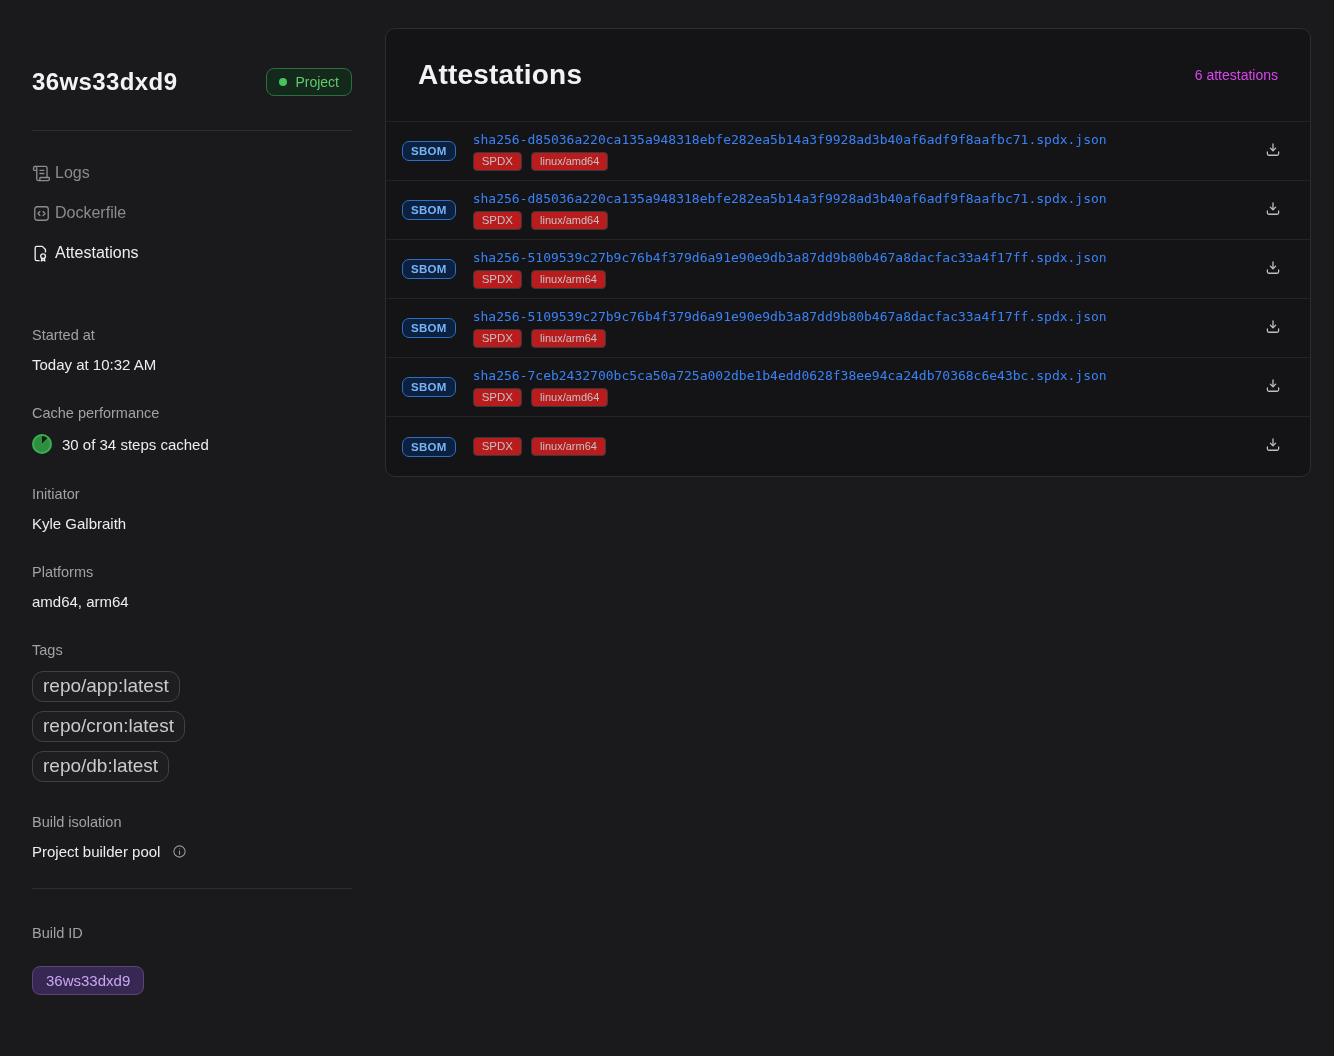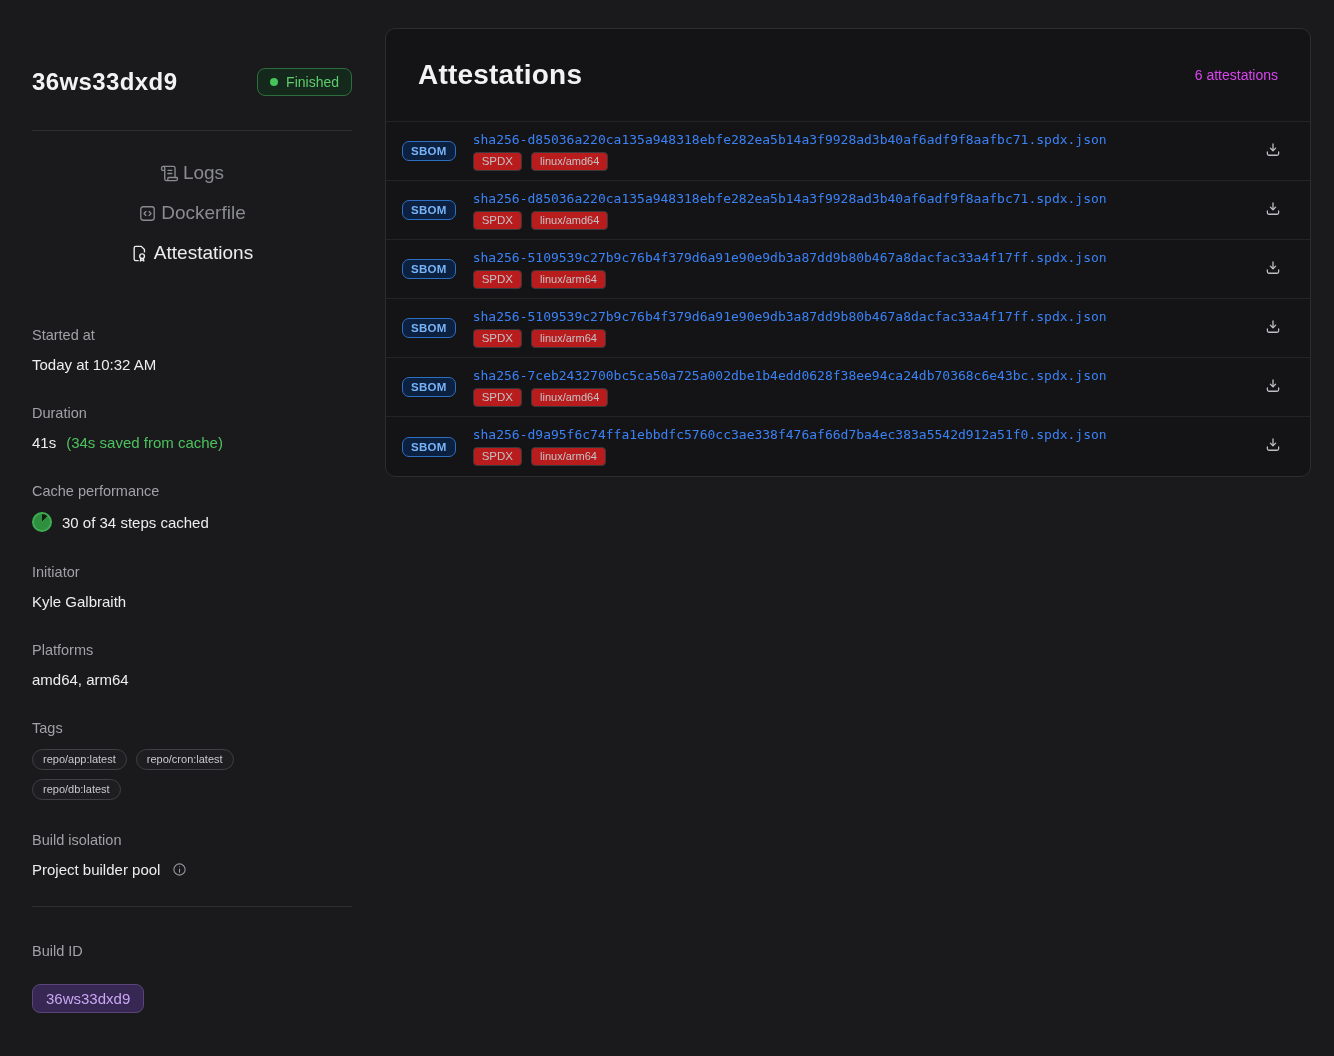--- a/index.html
+++ b/index.html
@@ -27,41 +27,41 @@
     display: inline-flex; align-items: center; gap: 8px;
     font-size: 14px; color: #5ecb6d;
     background: #14291b; border: 1px solid #2d6e3e;
     border-radius: 8px; padding: 5px 12px;
   }
   .status-dot { width: 8px; height: 8px; border-radius: 50%; background: #46c55a; }
   .divider { border: none; border-top: 1px solid #2e2e31; margin: 34px 0 0 0; }
   .nav { margin-top: 22px; }
   .nav-item {
     display: flex; align-items: center; gap: 4px;
-    height: 40px; color: #8a8b90; font-size: 19px; cursor: pointer; justify-content: center;
+    height: 40px; color: #8a8b90; font-size: 16px; cursor: pointer;
   }
   .nav-item.active { color: #ededef; }
   .nav-item .icon { display: inline-flex; }
   .nav-item svg { width: 19px; height: 19px; }
   .stats { margin-top: 54px; }
   .stat { margin-bottom: 32px; }
   .stat-label { font-size: 14.5px; color: #a1a1a6; margin-bottom: 13px; }
   .stat-value { font-size: 15px; color: #ededef; display: flex; align-items: center; gap: 10px; flex-wrap: wrap; }
   .green { color: #4cc25e; }
   .pie {
     width: 20px; height: 20px; border-radius: 50%;
     border: 2px solid #3fae52; flex-shrink: 0;
     background: conic-gradient(#10200f 0deg 43deg, #2e8f3f 43deg 360deg);
   }
   .info-icon { display: inline-flex; color: #9a9a9f; margin-left: 2px; cursor: pointer; }
   .info-icon svg { width: 15px; height: 15px; }
   .tags-row { display: flex; flex-wrap: wrap; gap: 9px; max-width: 262px; }
   .tag-chip {
     border: 1px solid #404045; color: #cacace; background: #1e1e21;
-    font-size: 11px; padding: 3px 10px 4px; border-radius: 11px; white-space: nowrap;
+    font-size: 19px; padding: 3px 10px 4px; border-radius: 11px; white-space: nowrap;
   }
   .stat.isolation { margin-bottom: 0; }
   .build-id-block { margin-top: 36px; }
   .build-id-chip {
     display: inline-block; margin-top: 12px;
     background: #372753; color: #c9a7f2;
     border: 1px solid #5a4478; border-radius: 8px;
     font-size: 15px; padding: 5px 13px; cursor: pointer;
   }
   
@@ -108,21 +108,21 @@
   .download-btn svg { width: 18px; height: 18px; }
 </style>
 </head>
 <body>
 
 <aside class="sidebar">
   <div class="build-title-row">
     <div class="build-name">36ws33dxd9</div>
     <span class="status-badge">
       <span class="status-dot"></span>
-      <span>Finished</span>
+      <span>Project</span>
     </span>
   </div>
 
   <hr class="divider">
 
   <nav class="nav" id="nav">
   <div class="nav-item">
     <span class="icon">
           <svg fill="none" stroke="currentColor" stroke-width="1.7" stroke-linecap="round" stroke-linejoin="round" viewBox="0 0 24 24">
             <path d="M15 12h-5"></path>
@@ -158,27 +158,20 @@
 </nav>
 
   <div class="stats" id="stats">
   <div class="stat">
     <div class="stat-label">Started at</div>
     <div class="stat-value">
           <span>Today at 10:32 AM</span>
         </div>
   </div>
 
-  <div class="stat">
-    <div class="stat-label">Duration</div>
-    <div class="stat-value">
-          <span>41s</span>
-          <span class="green">(34s saved from cache)</span>
-        </div>
-  </div>
 
   <div class="stat">
     <div class="stat-label">Cache performance</div>
     <div class="stat-value">
           <span class="pie"></span>
           <span>30 of 34 steps cached</span>
         </div>
   </div>
 
   <div class="stat">
@@ -320,21 +313,20 @@
                 <path d="M12 4v8.5"></path>
                 <path d="m8.5 9.5 3.5 3.5 3.5-3.5"></path>
                 <path d="M4.5 14.5V17a2 2 0 0 0 2 2h11a2 2 0 0 0 2-2v-2.5"></path>
               </svg></span>
           </button>
   </div>
 
   <div class="att-row">
     <span class="sbom-badge">SBOM</span>
     <div class="row-content">
-      <div class="filename">sha256-d9a95f6c74ffa1ebbdfc5760cc3ae338f476af66d7ba4ec383a5542d912a51f0.spdx.json</div>
       <div class="chip-row">
               <span class="chip format">SPDX</span>
               <span class="chip">linux/arm64</span>
             </div>
     </div>
     <button class="download-btn">
             <span><svg fill="none" stroke="currentColor" stroke-width="1.7" stroke-linecap="round" stroke-linejoin="round" viewBox="0 0 24 24">
                 <path d="M12 4v8.5"></path>
                 <path d="m8.5 9.5 3.5 3.5 3.5-3.5"></path>
                 <path d="M4.5 14.5V17a2 2 0 0 0 2 2h11a2 2 0 0 0 2-2v-2.5"></path>

